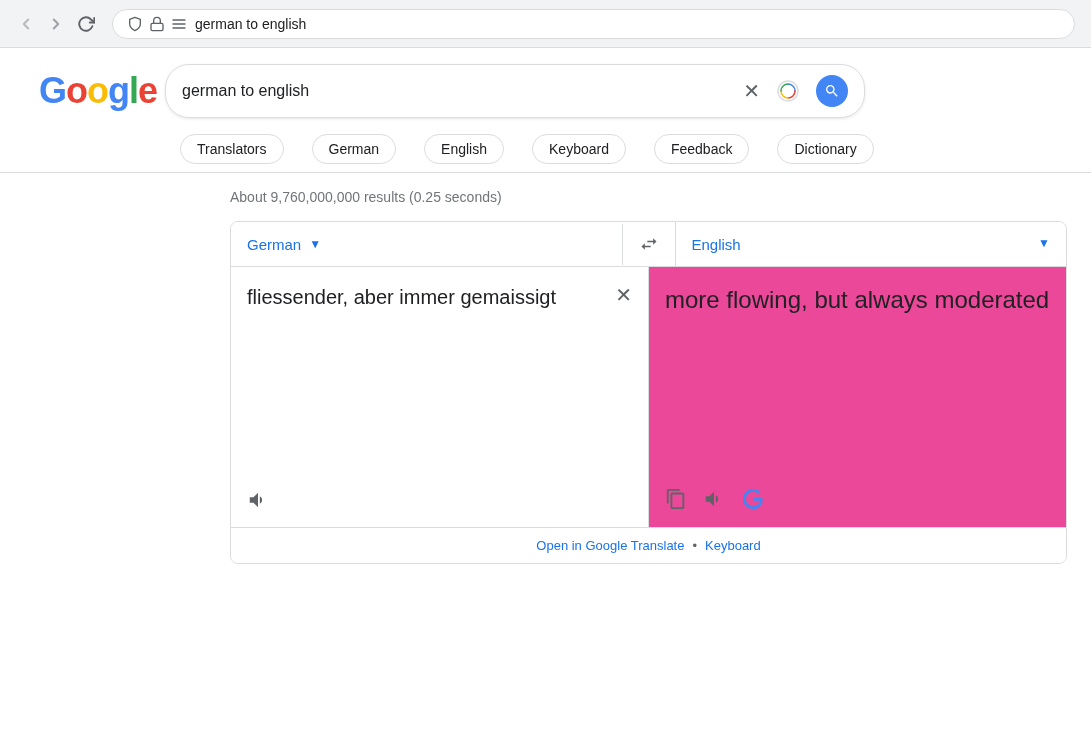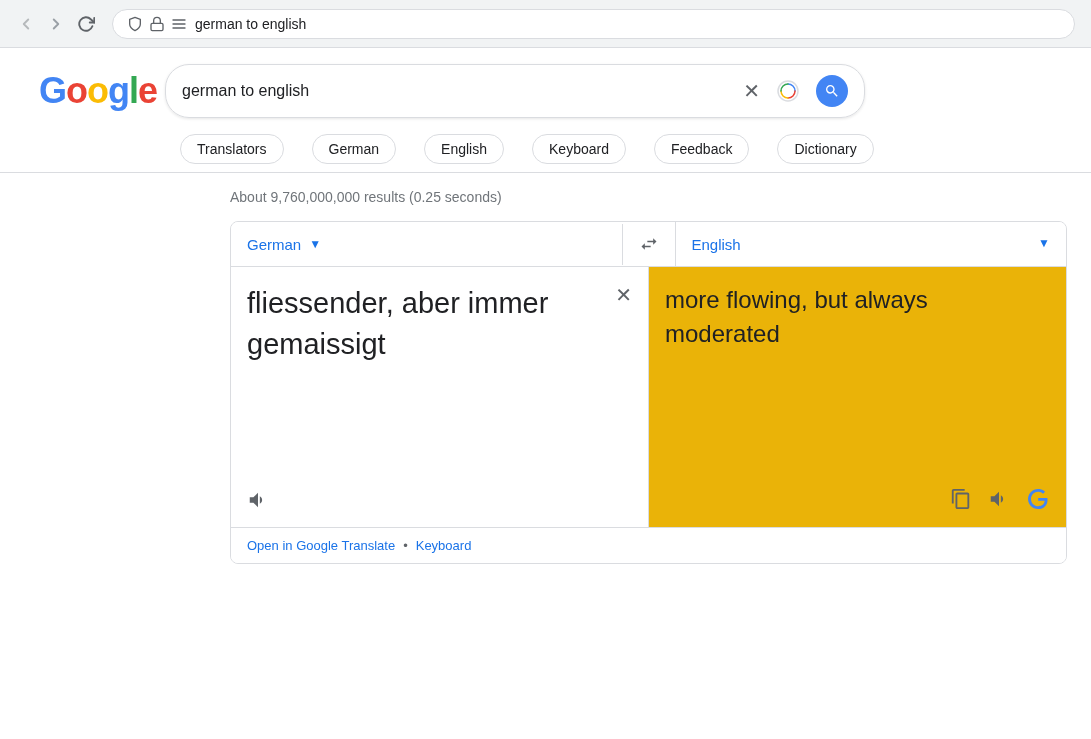--- a/index.html
+++ b/index.html
@@ -171,21 +171,21 @@
       padding: 16px;
       border-right: 1px solid #dadce0;
       background: #fff;
       min-height: 260px;
       position: relative;
       display: flex;
       flex-direction: column;
     }
 
     .source-text {
-      font-size: 29px;
+      font-size: 20px;
       color: #202124;
       line-height: 1.4;
       flex: 1;
     }
 
     .clear-btn {
       position: absolute;
       top: 16px;
       right: 16px;
       color: #5f6368;
@@ -205,24 +205,24 @@
       cursor: pointer;
       font-size: 20px;
       display: flex;
       align-items: center;
       gap: 4px;
     }
 
     .target-panel {
       flex: 1;
       padding: 16px;
-      background: #eab308;
+      background: #ec4899;
       min-height: 260px;
       display: flex;
-      flex-direction: row;
+      flex-direction: column;
     }
 
     .target-text {
       font-size: 24px;
       color: #202124;
       line-height: 1.4;
       flex: 1;
       font-weight: 400;
     }
 
@@ -239,21 +239,21 @@
       cursor: pointer;
       font-size: 20px;
       display: flex;
       align-items: center;
     }
 
     .translate-footer {
       border-top: 1px solid #dadce0;
       padding: 10px 16px;
       display: flex;
-      justify-content: flex-start;
+      justify-content: center;
       align-items: center;
       gap: 8px;
       font-size: 13px;
       color: #5f6368;
       background: #fff;
     }
     .translate-footer a {
       color: #1a73e8;
       text-decoration: none;
       cursor: pointer;

